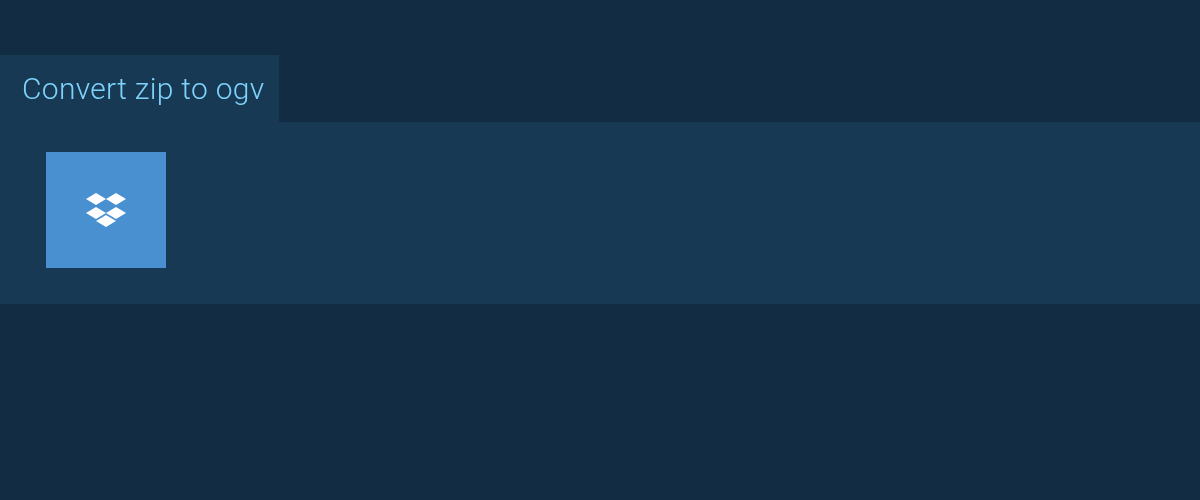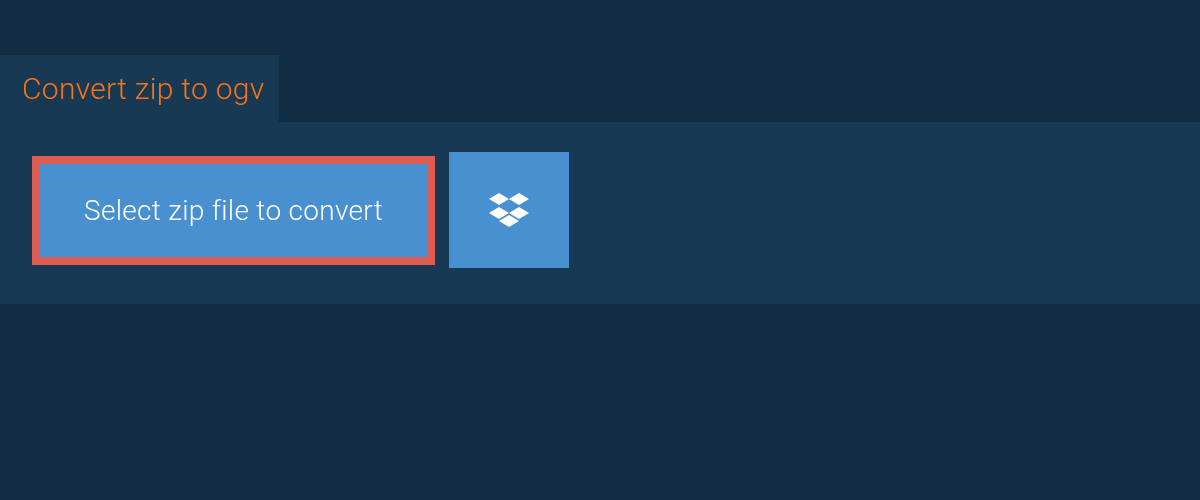--- a/index.html
+++ b/index.html
@@ -13,21 +13,21 @@
       background: #122c44;
       font-family: -apple-system, BlinkMacSystemFont, "Segoe UI", Roboto, "Helvetica Neue", Arial, sans-serif;
       overflow: hidden;
     }
     .tab-container {
       padding-top: 55px;
     }
     .tab {
       display: inline-block;
       background: #183954;
-      color: #f97316;
+      color: #7dd3fc;
       font-size: 30px;
       font-weight: 300;
       padding: 16px 15px 16px 22px;
       letter-spacing: 0.3px;
     }
     .panel {
       background: #183954;
       padding: 30px 32px 36px 32px;
       display: flex;
       align-items: center;
@@ -66,23 +66,20 @@
 </head>
 <body>
 
 <div class="tab-container">
   <div class="tab">
     <span>Convert zip to ogv</span>
   </div>
 </div>
 
 <div class="panel">
-  <button class="select-button">
-    <span>Select zip file to convert</span>
-  </button>
   <button class="dropbox-button">
     <span>
       <svg viewBox="0 0 40 40" fill="#ffffff">
         <path d="M10 4 L20 10 L10 16 L0 10 Z"></path>
         <path d="M30 4 L40 10 L30 16 L20 10 Z"></path>
         <path d="M10 18 L20 24 L10 30 L0 24 Z"></path>
         <path d="M30 18 L40 24 L30 30 L20 24 Z"></path>
         <path d="M20 26 L30 32 L20 38 L10 32 Z"></path>
       </svg>
     </span>

